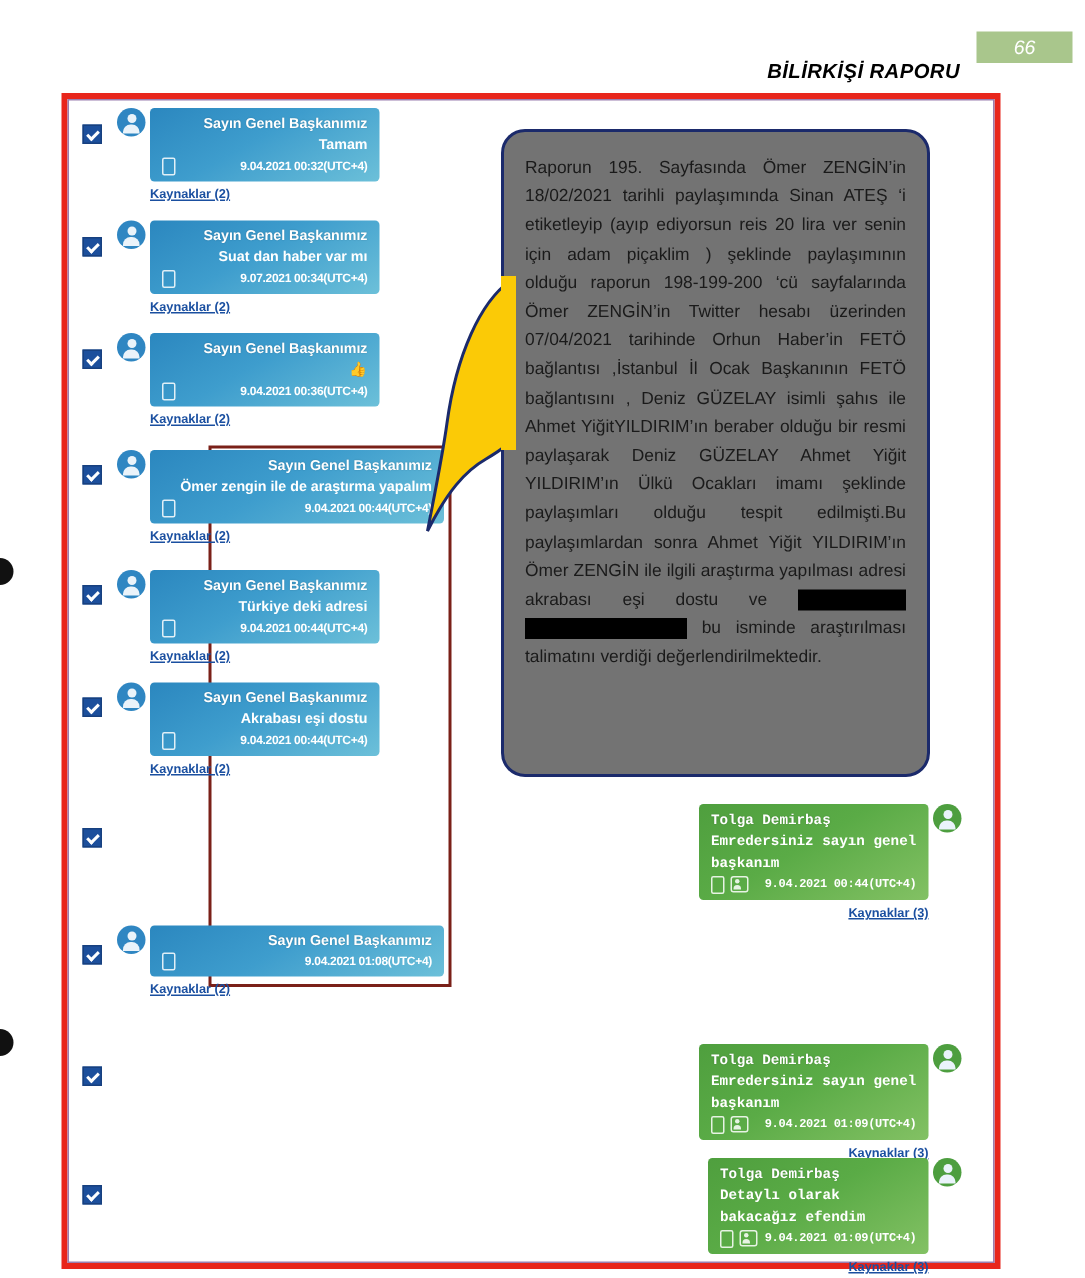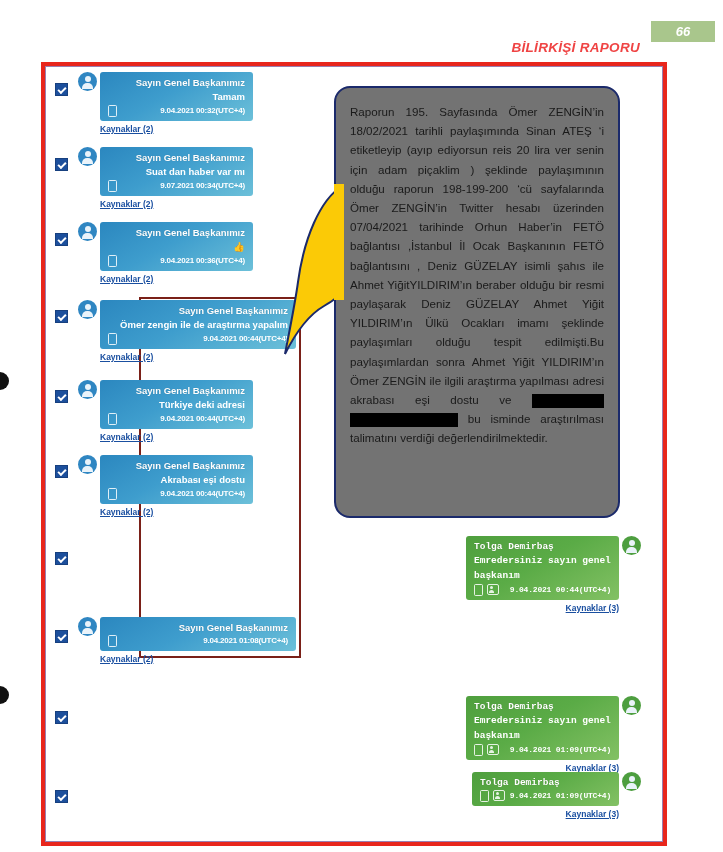--- a/index.html
+++ b/index.html
@@ -1,23 +1,23 @@
 <!DOCTYPE html>
 <html><head>
 <meta charset="utf-8">
 <style>
   html,body{margin:0;padding:0;background:#ffffff;}
   body{width:723px;height:852px;position:relative;overflow:hidden;
        font-family:"Liberation Sans", sans-serif;}
 
   
   .hdr{position:absolute;top:8px;right:8px;display:flex;align-items:center;gap:11px;}
-  .hdr-title{font-style:italic;font-weight:bold;font-size:13.5px;letter-spacing:.3px;color:#ef4444;margin-top:32px;}
+  .hdr-title{font-style:italic;font-weight:bold;font-size:13.5px;letter-spacing:.3px;color:#000000;margin-top:32px;}
   .hdr-page{width:64px;height:21px;background:#a9c68c;color:#ffffff;font-size:13px;
-            font-style:italic;font-weight:bold;display:flex;align-items:center;
+            font-style:italic;font-weight:normal;display:flex;align-items:center;
             justify-content:center;}
 
   
   .frame{position:absolute;left:41px;top:62px;width:626px;height:784px;
          border:4px solid #e8261c;box-sizing:border-box;}
   .frame-inner{position:absolute;left:0;top:0;right:0;bottom:0;
                border:1px solid #9a7fb0;box-sizing:border-box;}
 
   
   .hole{position:absolute;left:-9px;width:18px;height:18px;border-radius:50%;
@@ -223,20 +223,21 @@
       <span class="time">9.04.2021 01:09(UTC+4)</span>
     </div>
   </div>
   <div class="src" style="text-align:right;width:153px;margin-top:3px">Kaynaklar (3)</div>
 </div>
 
 <div class="msg" style="left:472px;top:772px;width:169px">
   <div class="avatar green" style="left:150px;top:0"></div>
   <div class="bubble green" style="width:147px">
     <div class="sender">Tolga Demirbaş</div>
+    <div class="body">Detaylı olarak bakacağız efendim</div>
     <div class="meta">
       <span class="ico"></span>
       <span class="ico contact"></span>
       <span class="time">9.04.2021 01:09(UTC+4)</span>
     </div>
   </div>
   <div class="src" style="text-align:right;width:147px;margin-top:3px">Kaynaklar (3)</div>
 </div>
 
 <div class="callout">

